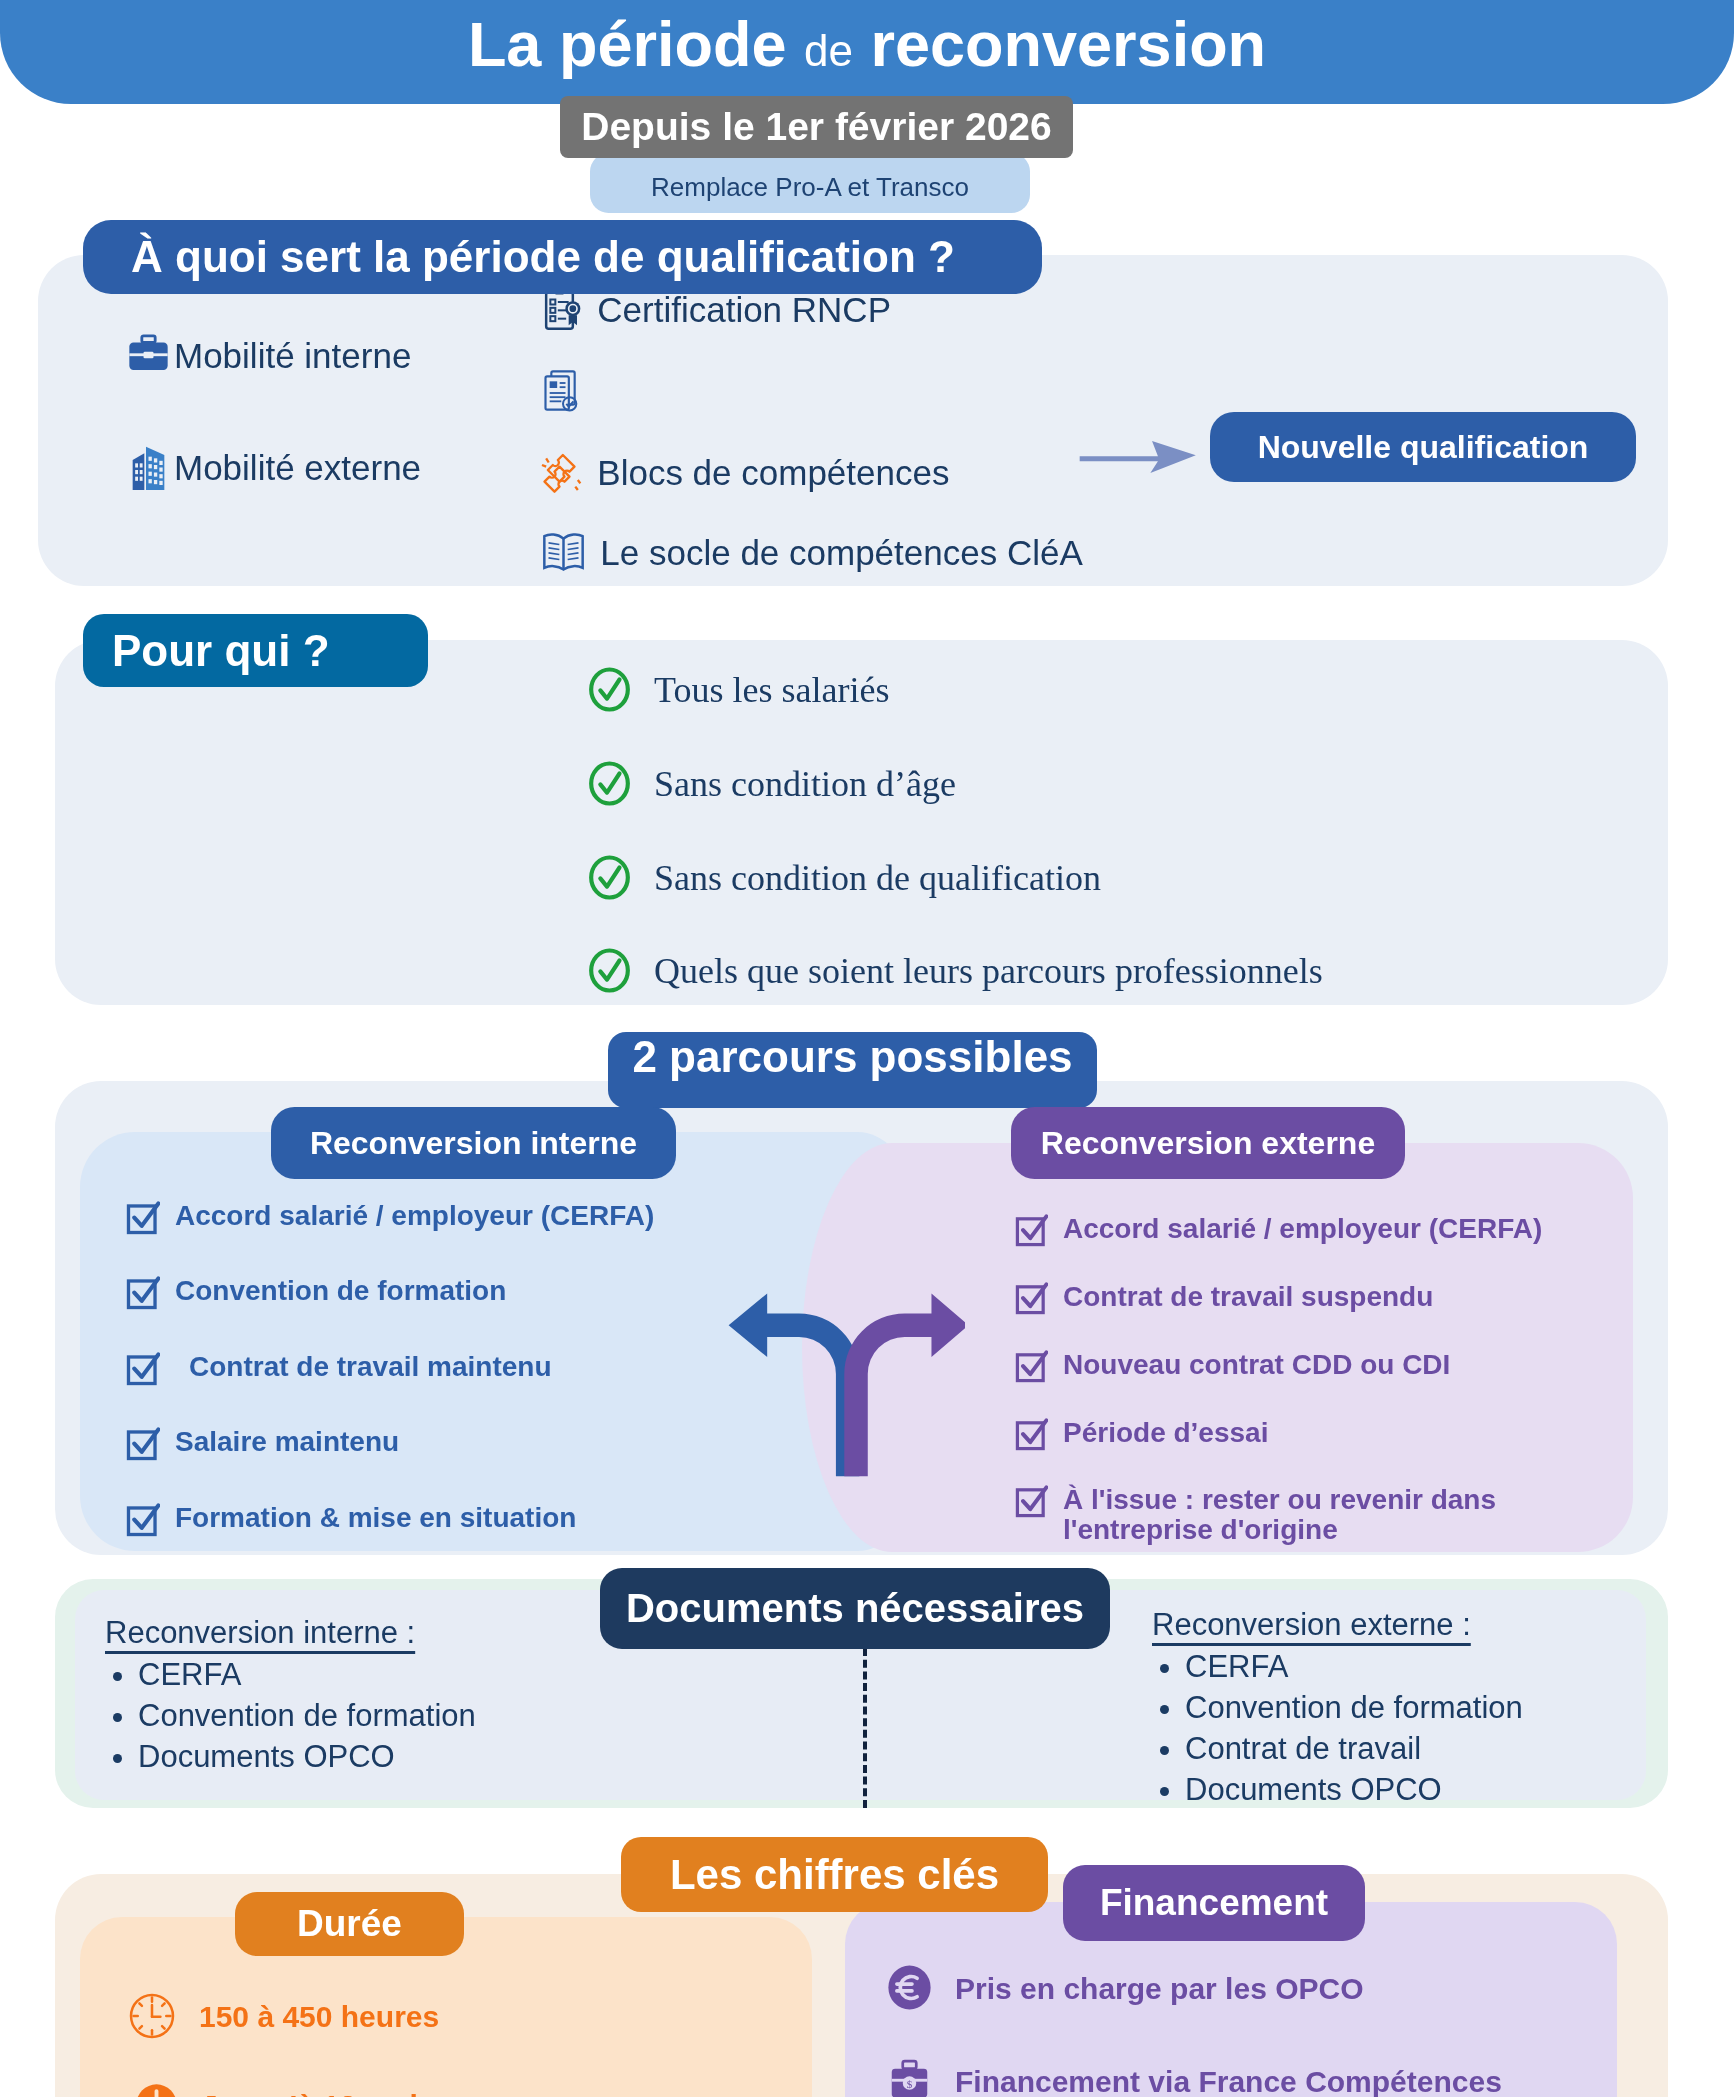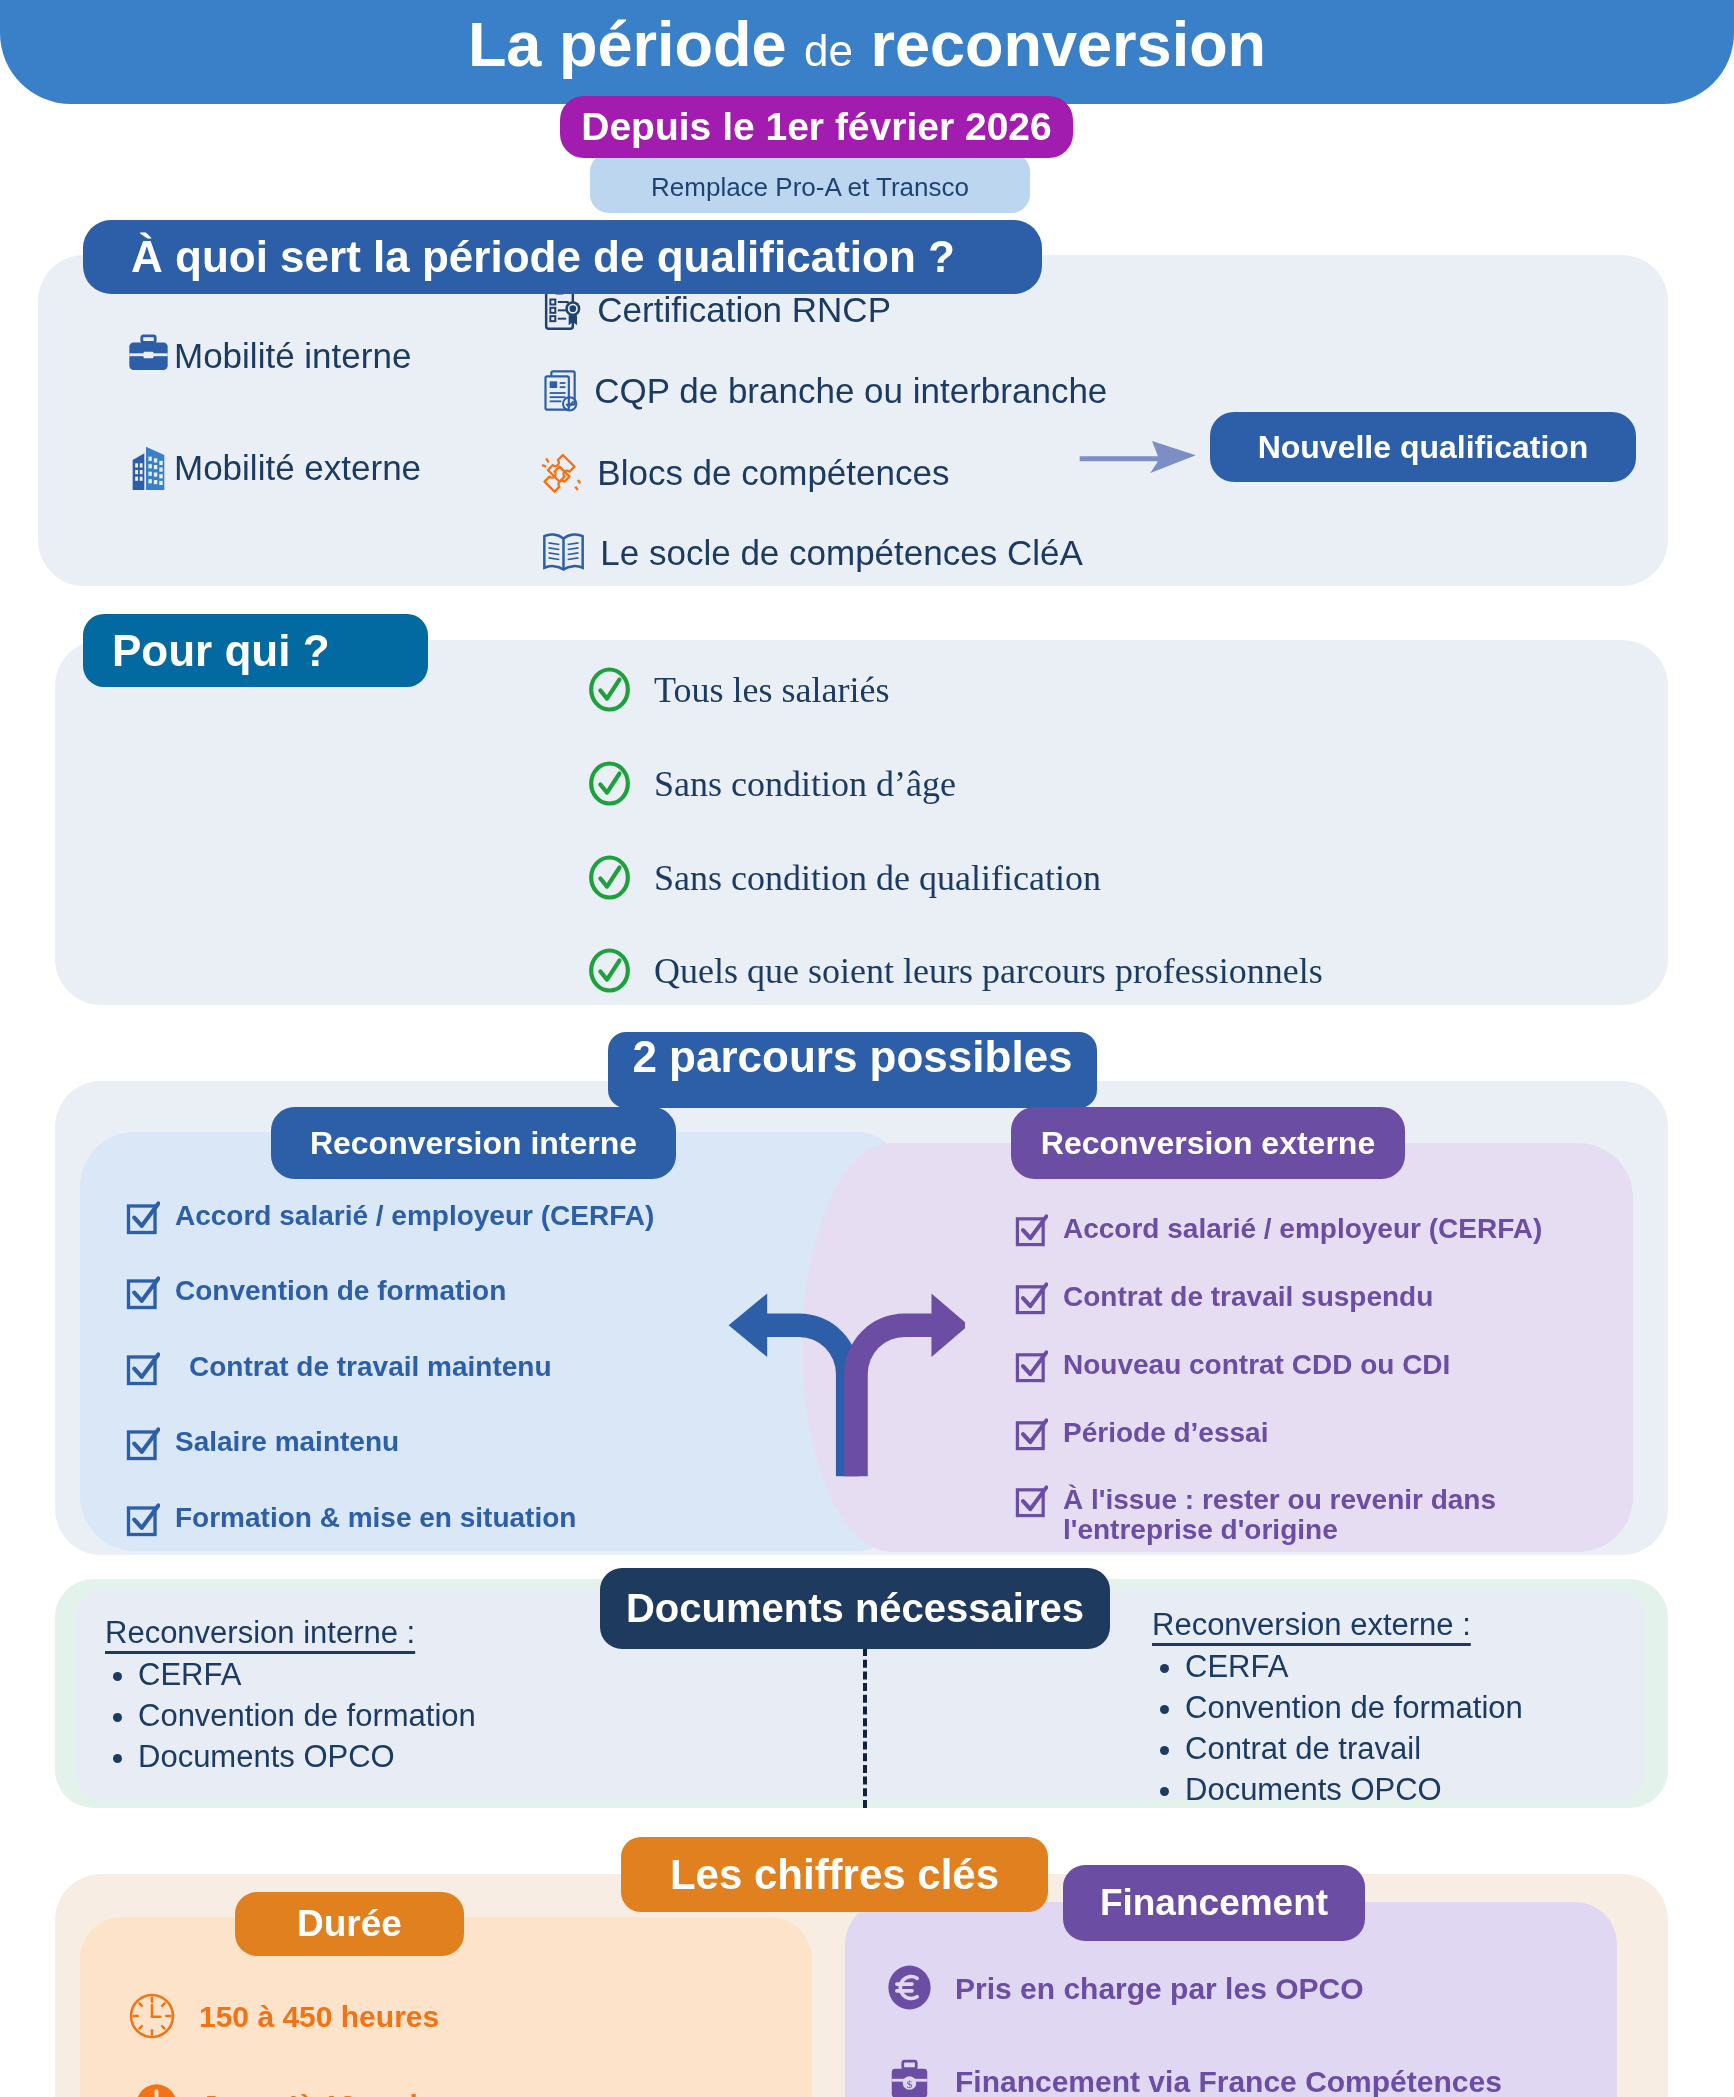--- a/index.html
+++ b/index.html
@@ -22,21 +22,21 @@
   }
   .main-title{
     position:absolute;left:0;top:12.6px;width:1734px;
     text-align:center;color:#ffffff;
     font-size:63px;font-weight:700;line-height:1;
     z-index:5;
   }
   .main-title .light{font-weight:400;font-size:44px;}
   .date-pill{
     position:absolute;left:560px;top:96px;width:513px;height:62px;
-    background:#a21caf;border-radius:24px;z-index:6;
+    background:#737373;border-radius:8px;z-index:6;
     display:flex;align-items:center;justify-content:center;
     color:#fff;font-size:39px;font-weight:700;
   }
   .replace-pill{
     position:absolute;left:590px;top:153px;width:440px;height:60px;
     background:#bcd6f0;border-radius:18.5px;z-index:4;
     display:flex;align-items:flex-end;justify-content:center;
     padding-bottom:10px;
     color:#1e4373;font-size:26px;font-weight:400;
   }
@@ -305,21 +305,20 @@
         <line x1="22" y1="18" x2="29" y2="18"></line>
           <line x1="22" y1="23" x2="29" y2="23"></line>
         <line x1="10" y1="30" x2="29" y2="30"></line>
           <line x1="10" y1="35" x2="29" y2="35"></line>
           <line x1="10" y1="40" x2="24" y2="40"></line>
       </g>
       <circle cx="34" cy="43" r="8" fill="none" stroke="#2d5ea8" stroke-width="2.4"></circle>
       <polyline points="30,43 33,46.5 38.5,40" fill="none" stroke="#2d5ea8" stroke-width="2.4"></polyline>
     </svg>
   </span>
-  <span class="label">CQP de branche ou interbranche</span>
 </div>
 
 <div class="cert-item c3">
   <span class="icon">
     <svg width="42" height="45" viewBox="0 0 50 54">
       <g fill="none" stroke="#f47216" stroke-width="2.8" stroke-linejoin="round">
         <path d="M26 6 L40 20 L34 26 a4 4 0 1 0 -6 6 L22 38 L8 24 L14 18 a4 4 0 1 0 6 -6 Z"></path>
         <path d="M22 20 L34 32 L28 38 a4 4 0 1 0 -6 6 L16 50 L4 38 L10 32 a4 4 0 1 0 6 -6 Z"></path>
         <line x1="6" y1="10" x2="9" y2="15"></line>
           <line x1="1" y1="18" x2="6" y2="20"></line>

